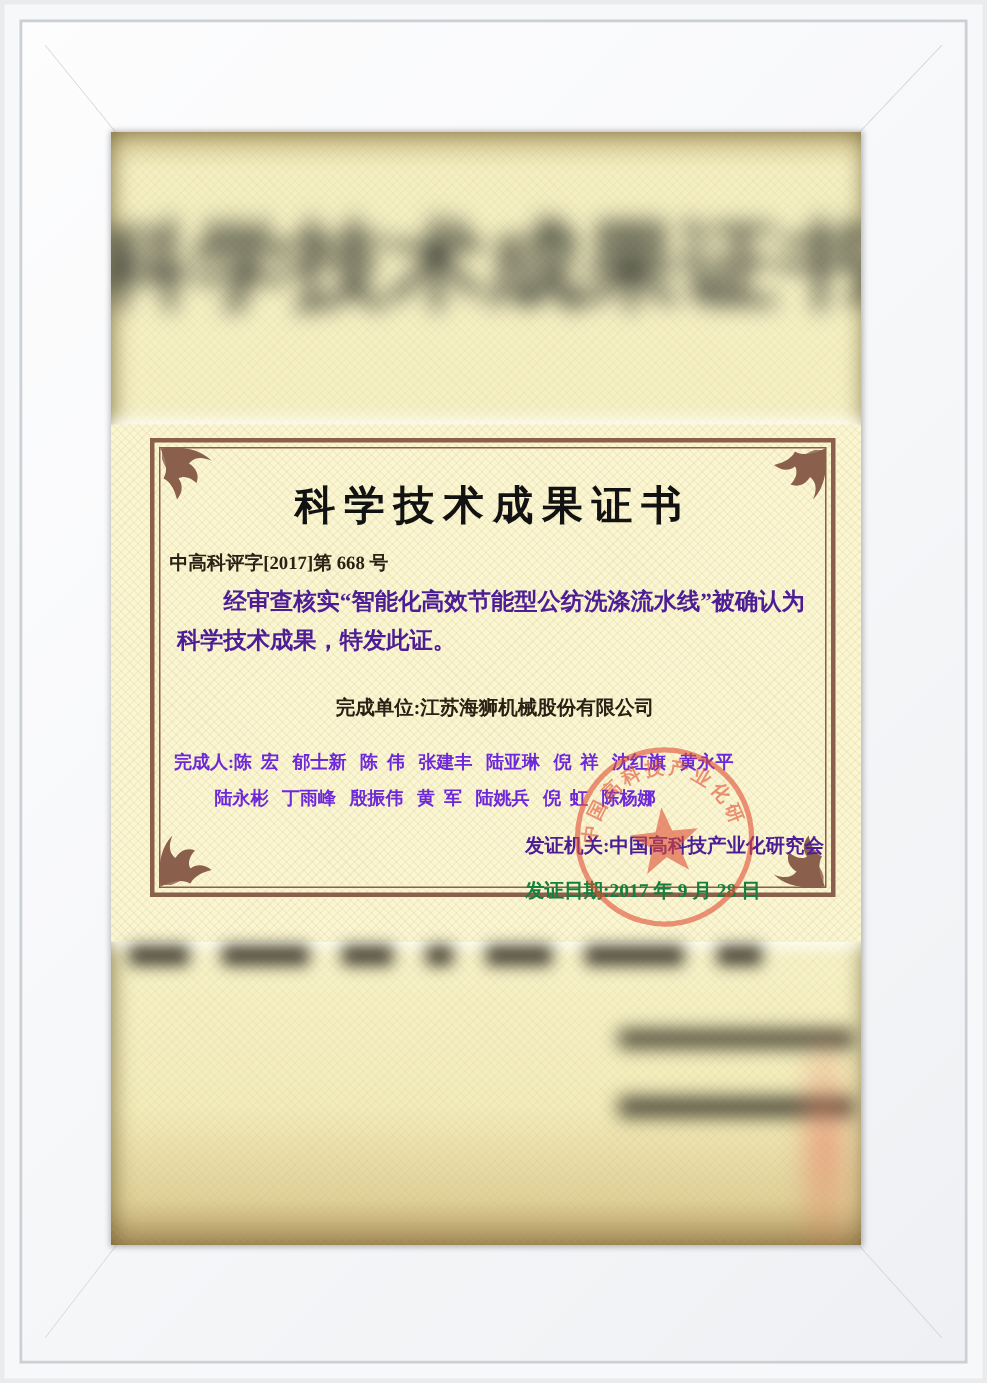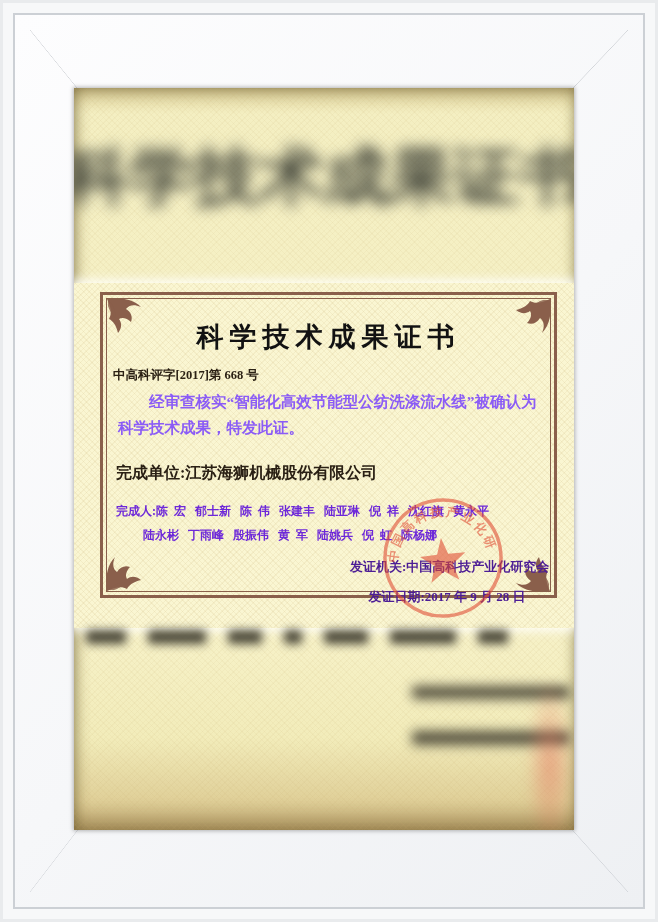--- a/index.html
+++ b/index.html
@@ -53,27 +53,27 @@
   .fl-tr{right:1px;top:1px;transform:rotate(90deg);}
   .fl-br{right:1px;bottom:1px;transform:rotate(180deg);}
   .fl-bl{left:1px;bottom:1px;transform:rotate(270deg);}
 
   .cert-content{position:absolute;inset:0;padding:2px 10px;box-sizing:border-box;color:#241c12;}
   .cert-title{text-align:center;margin-top:22px;font-size:27px;font-weight:bold;
     letter-spacing:6px;color:#121212;white-space:nowrap;}
   .cert-number{text-align:left;padding-right:10px;margin-top:12px;
     font-size:12.5px;font-weight:600;color:#2b2114;}
   .cert-body{margin-top:5px;padding:0 5px;font-size:15.5px;font-weight:bold;
-    line-height:26px;text-indent:2em;color:#8b5cf6;}
-  .unit-line{margin-top:22px;padding-left:3px;font-size:16px;font-weight:bold;color:#2a2014;}
+    line-height:26px;text-indent:2em;color:#4c1d95;}
+  .unit-line{margin-top:22px;padding-left:3px;font-size:13px;font-weight:bold;color:#2a2014;text-align:center;}
   .authors-line{margin-top:15px;padding-left:3px;font-size:12px;font-weight:bold;
     line-height:24px;white-space:pre;color:#6d28d9;}
   .authors-row2{margin-top:0;padding-left:30px;}
   .issuer-line{margin-left:237px;margin-top:11px;font-size:13px;font-weight:bold;color:#4c1d95;white-space:nowrap;}
-  .date-line{margin-left:237px;margin-top:12px;font-size:13px;font-weight:bold;color:#4c1d95;white-space:nowrap;text-align:center;}
+  .date-line{margin-left:237px;margin-top:12px;font-size:13px;font-weight:bold;color:#15803d;white-space:nowrap;}
 
   
   .seal{position:absolute;left:299px;top:205px;width:140px;height:140px;
     opacity:.58;transform:rotate(-6deg);pointer-events:none;}
 
   
   .blob-row{position:absolute;top:542px;left:12px;right:12px;display:flex;
     gap:22px;filter:blur(5px);}
   .blob{height:14px;background:#4e4b3c;border-radius:3px;}
   .bbar{position:absolute;background:#55513f;filter:blur(6px);border-radius:4px;}

